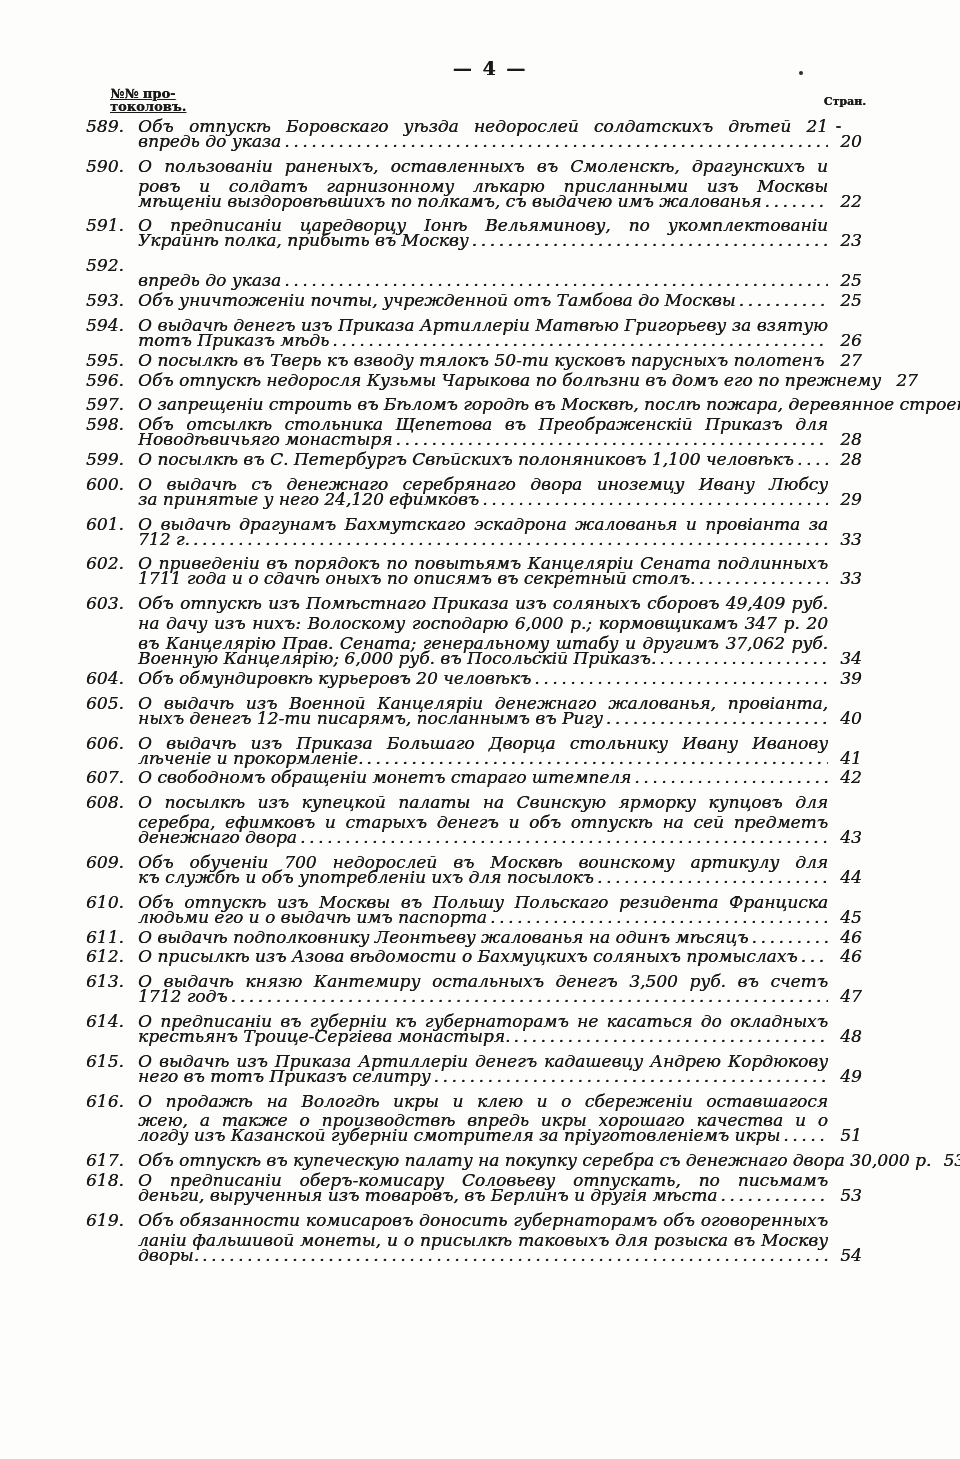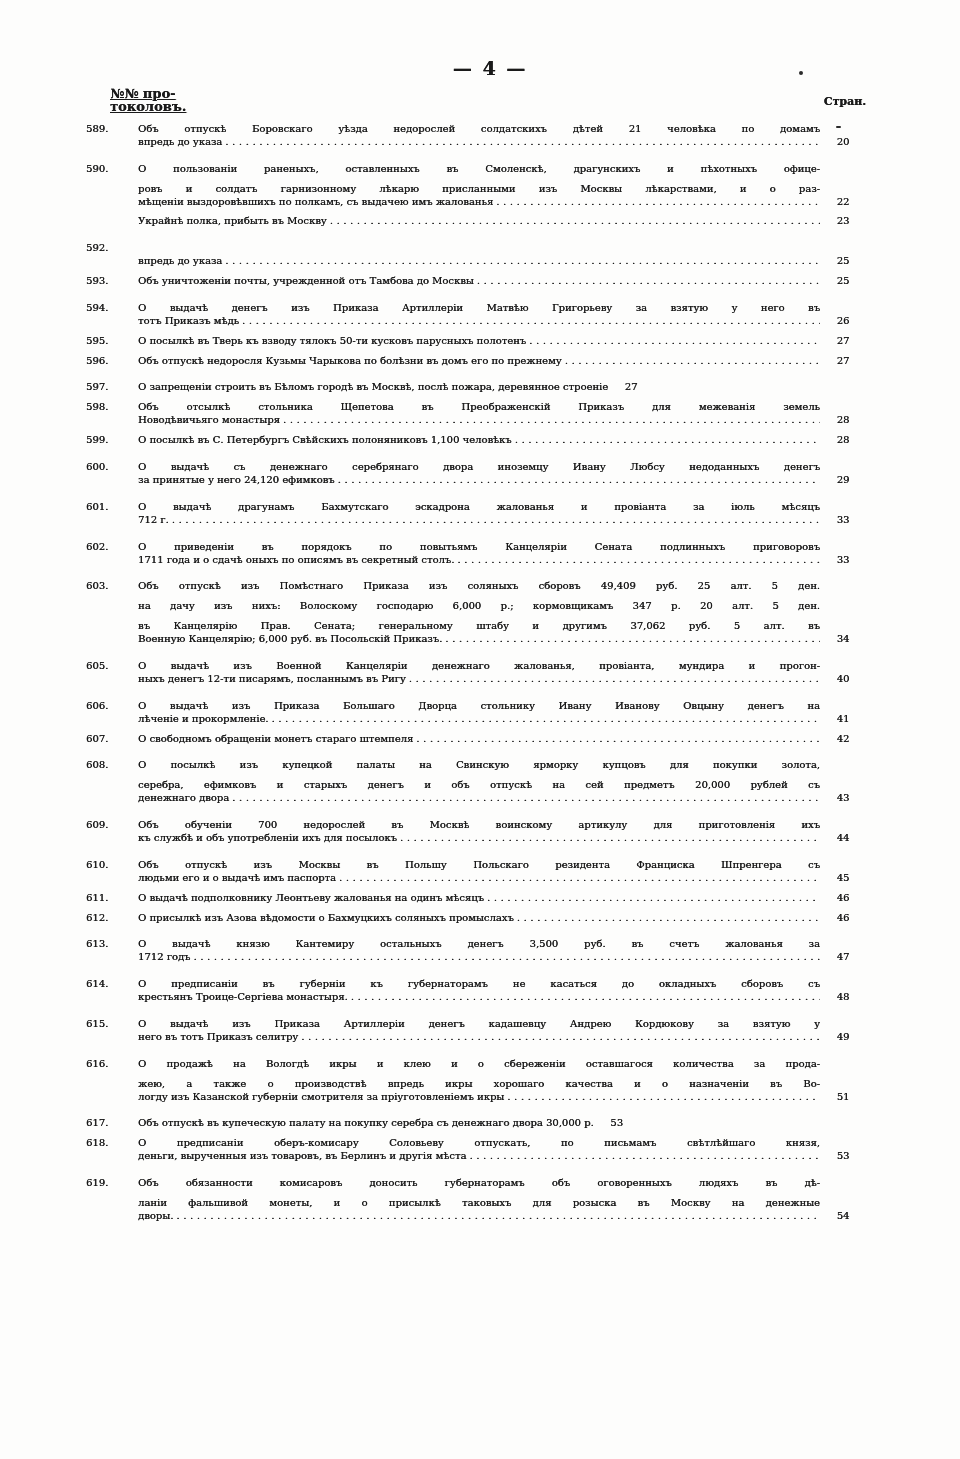--- a/index.html
+++ b/index.html
@@ -31,22 +31,23 @@
   .col-head-left {
     position:absolute; left:110px; top:88px;
     font-size:13px; line-height:12.5px; font-weight:bold;text-decoration:underline;
   }
   .col-head-left span { display:block; }
   .col-head-right {
     position:absolute; right:94px; top:95px;
     font-size:11px; font-weight:bold;padding-left:8px;
   }
   .toc {
-    position:absolute; left:86px; right:94px; top:112px;
-    font-size:10px;
+    position:absolute; left:86px; right:86px; top:112px;
+    font-size:17px;
+    font-style:italic;
   }
   .row {
     display:flex; align-items:baseline;
     line-height:19.9px; height:19.9px;
     white-space:nowrap;
   }
   .num  { flex:0 0 52px; }
   .text { flex:0 1 auto; overflow:visible; }
   .text.just {
     flex:1 1 auto;
@@ -110,20 +111,26 @@
     <span class="dots hidden"></span>
     <span class="pg"></span>
   </div>
       <div class="row">
     <span class="num"></span>
     <span class="text">мѣщеніи выздоровѣвшихъ по полкамъ, съ выдачею имъ жалованья</span>
     <span class="dots"></span>
     <span class="pg">22</span>
   </div>
       <div class="row">
+    <span class="num">591.</span>
+    <span class="text just">О предписаніи царедворцу Іонѣ Вельяминову, по укомплектованіи Новгородскаго на</span>
+    <span class="dots hidden"></span>
+    <span class="pg"></span>
+  </div>
+      <div class="row">
     <span class="num"></span>
     <span class="text">Украйнѣ полка, прибыть въ Москву</span>
     <span class="dots"></span>
     <span class="pg">23</span>
   </div>
       <div class="row">
     <span class="num">592.</span>
     <span class="dots hidden"></span>
     <span class="pg"></span>
   </div>
@@ -241,20 +248,26 @@
     <span class="dots hidden"></span>
     <span class="pg"></span>
   </div>
       <div class="row">
     <span class="num"></span>
     <span class="text">Военную Канцелярію; 6,000 руб. въ Посольскій Приказъ.</span>
     <span class="dots"></span>
     <span class="pg">34</span>
   </div>
       <div class="row">
+    <span class="num">604.</span>
+    <span class="text">Объ обмундировкѣ курьеровъ 20 человѣкъ</span>
+    <span class="dots"></span>
+    <span class="pg">39</span>
+  </div>
+      <div class="row">
     <span class="num">605.</span>
     <span class="text just">О выдачѣ изъ Военной Канцеляріи денежнаго жалованья, провіанта, мундира и прогон-</span>
     <span class="dots hidden"></span>
     <span class="pg"></span>
   </div>
       <div class="row">
     <span class="num"></span>
     <span class="text">ныхъ денегъ 12-ти писарямъ, посланнымъ въ Ригу</span>
     <span class="dots"></span>
     <span class="pg">40</span>

